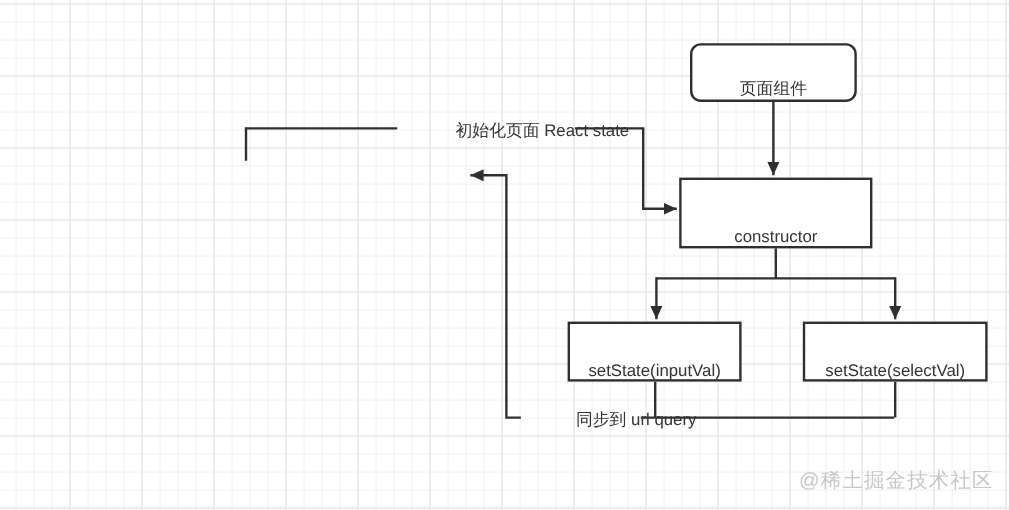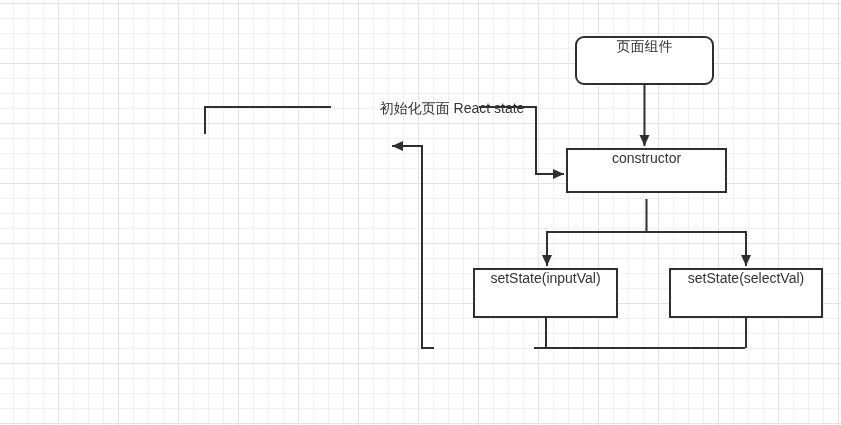--- a/index.html
+++ b/index.html
@@ -17,27 +17,27 @@
     background-size:60px 60px,60px 60px,15px 15px,15px 15px;
     background-position:58px 0,0 3px,13px 0,0 3px;
   }
   .connectors{position:absolute;left:0;top:0;width:841px;height:425px;}
   .node{
     position:absolute;
     box-sizing:border-box;
     border:2px solid #2f2f2f;
     background:#ffffff;
     color:#333333;
-    display:flex;align-items:flex-start;justify-content:center;
+    display:flex;align-items:flex-end;justify-content:center;
     font-size:14px;
     white-space:nowrap;
   }
   .node.rounded{border-radius:9px;}
   #node-page{left:575px;top:36px;width:139px;height:49px;}
-  #node-constructor{left:566px;top:148px;width:161px;height:45px;}
+  #node-constructor{left:566px;top:148px;width:161px;height:59px;}
   #node-setstate-input{left:473px;top:268px;width:145px;height:50px;}
   #node-setstate-select{left:669px;top:268px;width:154px;height:50px;}
   #node-url{left:16px;top:134px;width:373px;height:26px;font-size:13px;}
   .edge-label{
     position:absolute;
     color:#333333;
     font-size:14px;
     line-height:16px;
     text-align:center;
     white-space:nowrap;
@@ -88,15 +88,17 @@
     <span>setState(selectVal)</span>
   </div>
 
   <div class="node" id="node-setstate-input">
     <span>setState(inputVal)</span>
   </div>
 
 
   <div class="edge-label" id="label-init">初始化页面 React state</div>
 
+  <div class="edge-label" id="label-sync">同步到 url query</div>
 
+  <div class="watermark">@稀土掘金技术社区</div>
 
 </div>
 
 </body></html>

